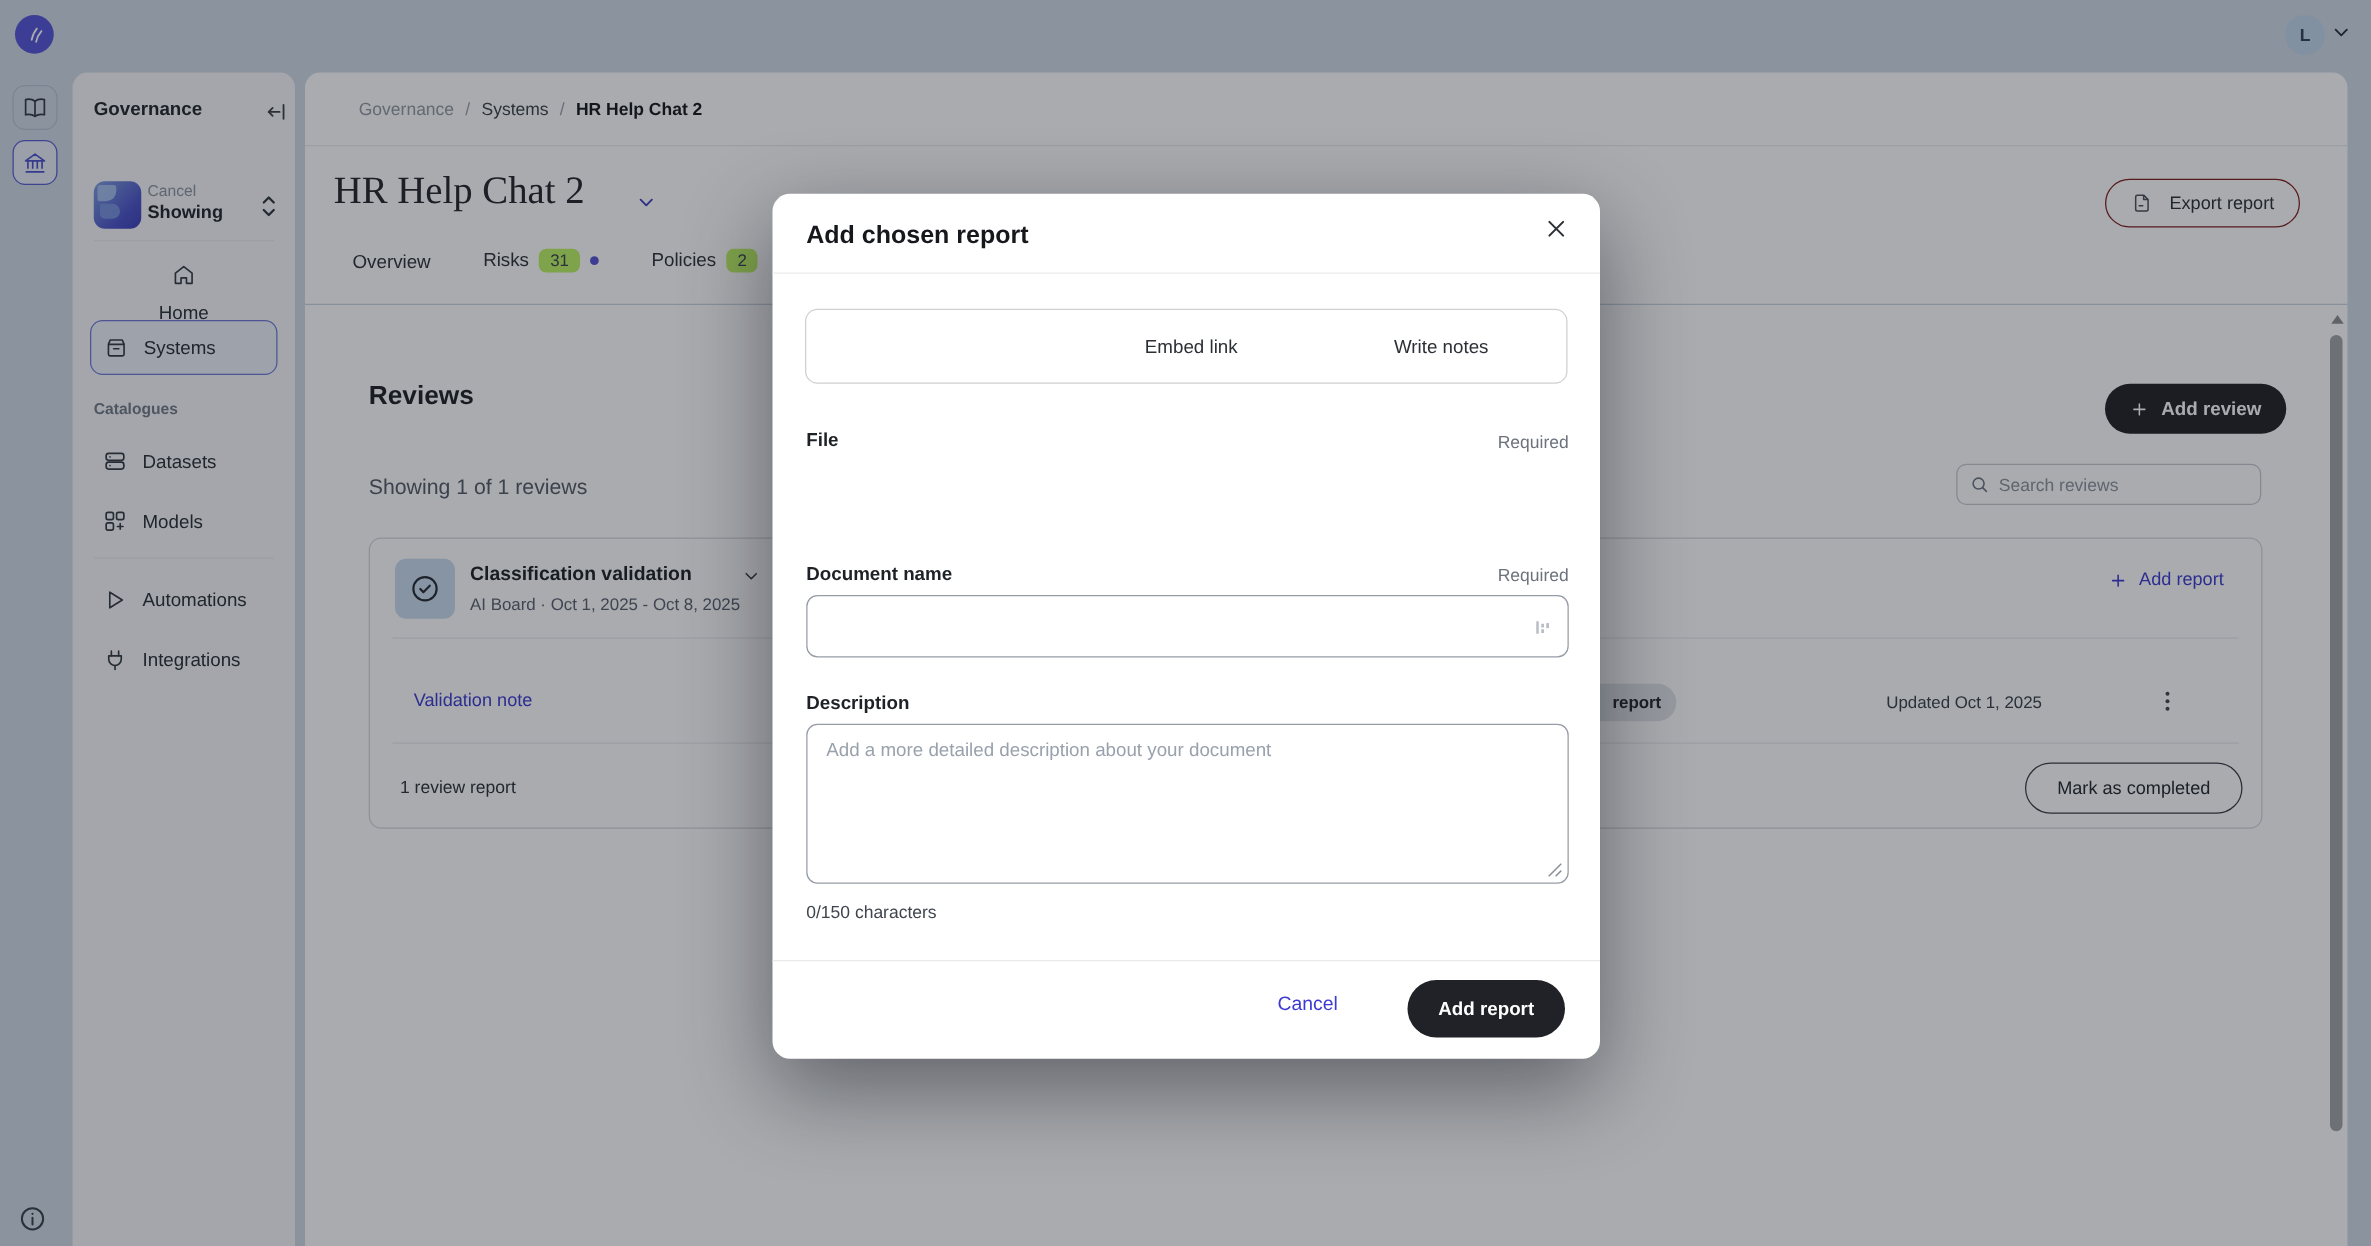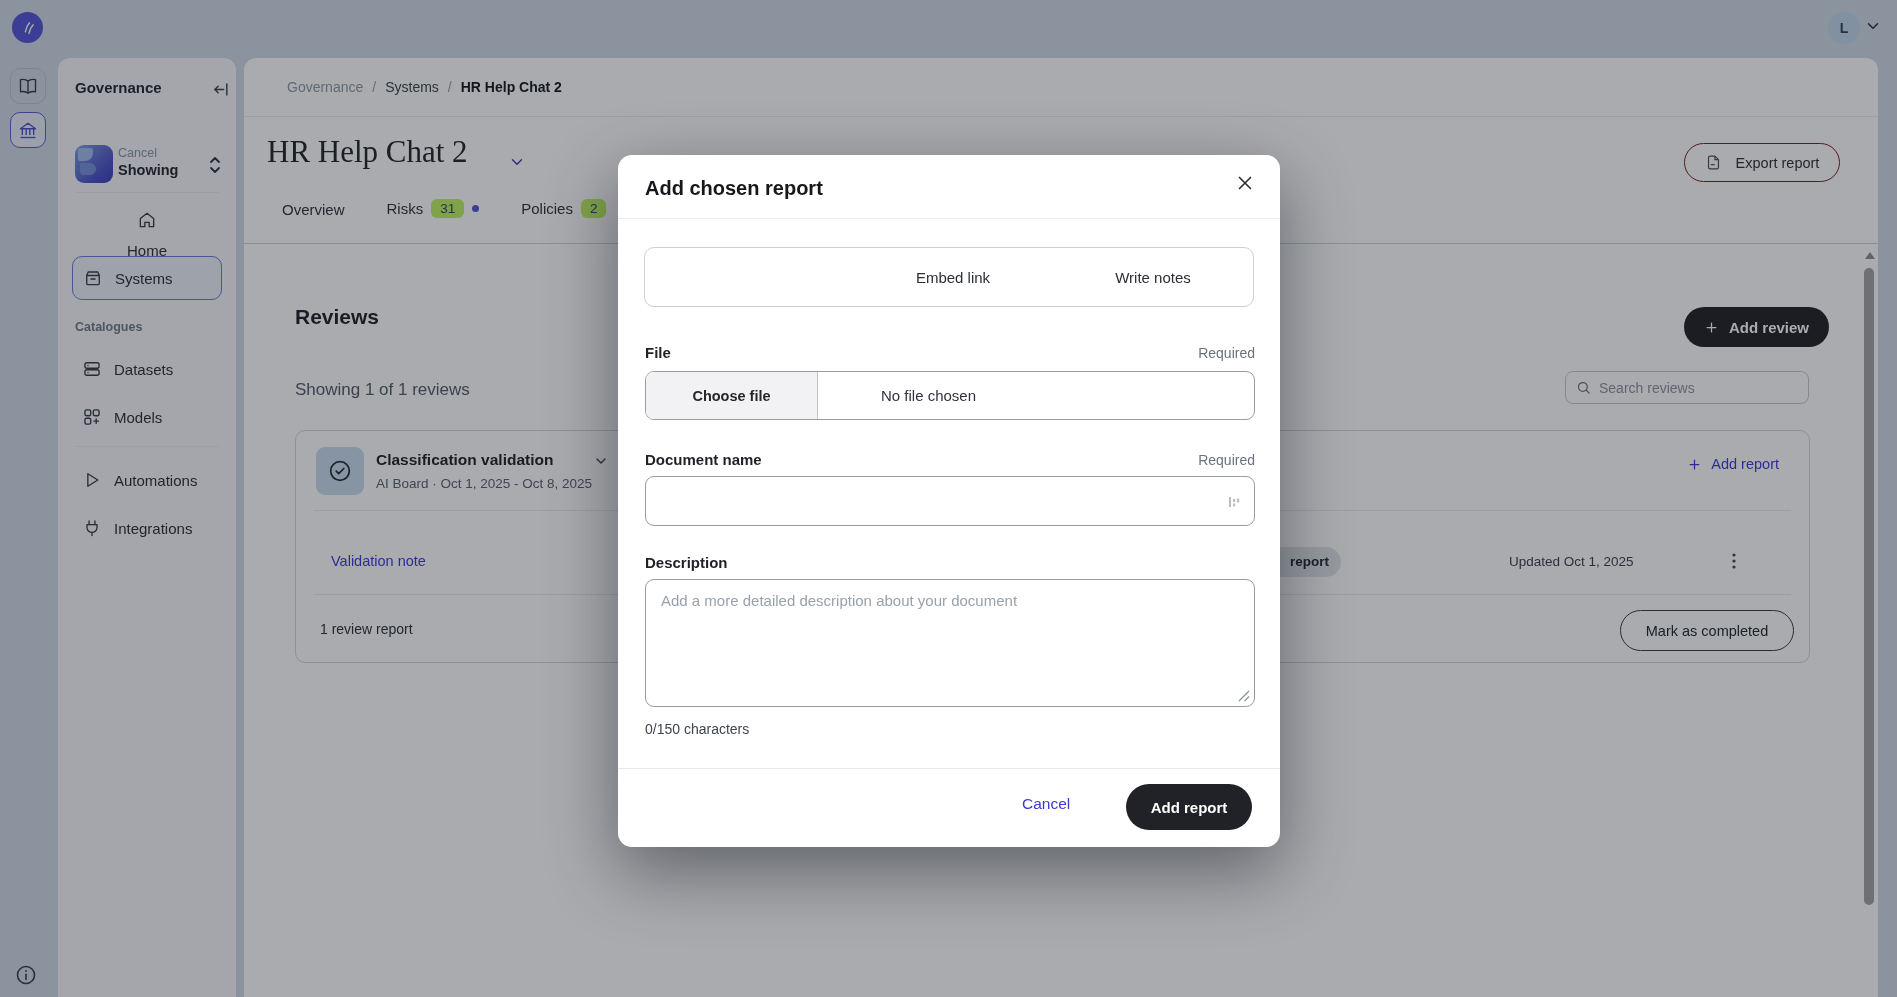--- a/index.html
+++ b/index.html
@@ -320,26 +320,20 @@
     <div class="segtab" style="left:408px;">
       <span>Write notes</span>
     </div>
     <div class="segtab" style="left:208px;">
       <span>Embed link</span>
     </div>
   </div>
 
   <div class="abs flabel" style="left:27px; top:189px;">File</div>
   <div class="abs req" style="right:25px; top:190px;">Required</div>
-  <div class="minput" style="left:27px; top:216px; width:610px; height:49px;">
-    <div class="abs" style="left:0; top:0; width:172px; height:100%; background:#f2f2f4; border-right:1px solid #c6c6ca; border-radius:8px 0 0 8px; display:flex; align-items:center; justify-content:center; font-size:14.5px; font-weight:600; color:#23272a; cursor:pointer;">
-      <span>Choose file</span>
-    </div>
-    <div class="abs" style="left:235px; top:0; line-height:47px; font-size:15px; color:#30353c;">No file chosen</div>
-  </div>
 
   <div class="abs flabel" style="left:27px; top:296px;">Document name</div>
   <div class="abs req" style="right:25px; top:297px;">Required</div>
   <div class="minput" style="left:27px; top:321px; width:610px; height:50px; padding:0 34px 0 15px;">
     <span class="abs ic" style="right:12px; top:17px; width:14px; height:16px;">
       <svg viewBox="0 0 14 16" fill="#b9bec6">
           <rect x="1" y="3" width="2" height="10"></rect>
           <rect x="5" y="5" width="2.2" height="3"></rect>
           <rect x="5" y="9.4" width="2.2" height="3"></rect>
           <rect x="9" y="4.5" width="2.2" height="4"></rect>

